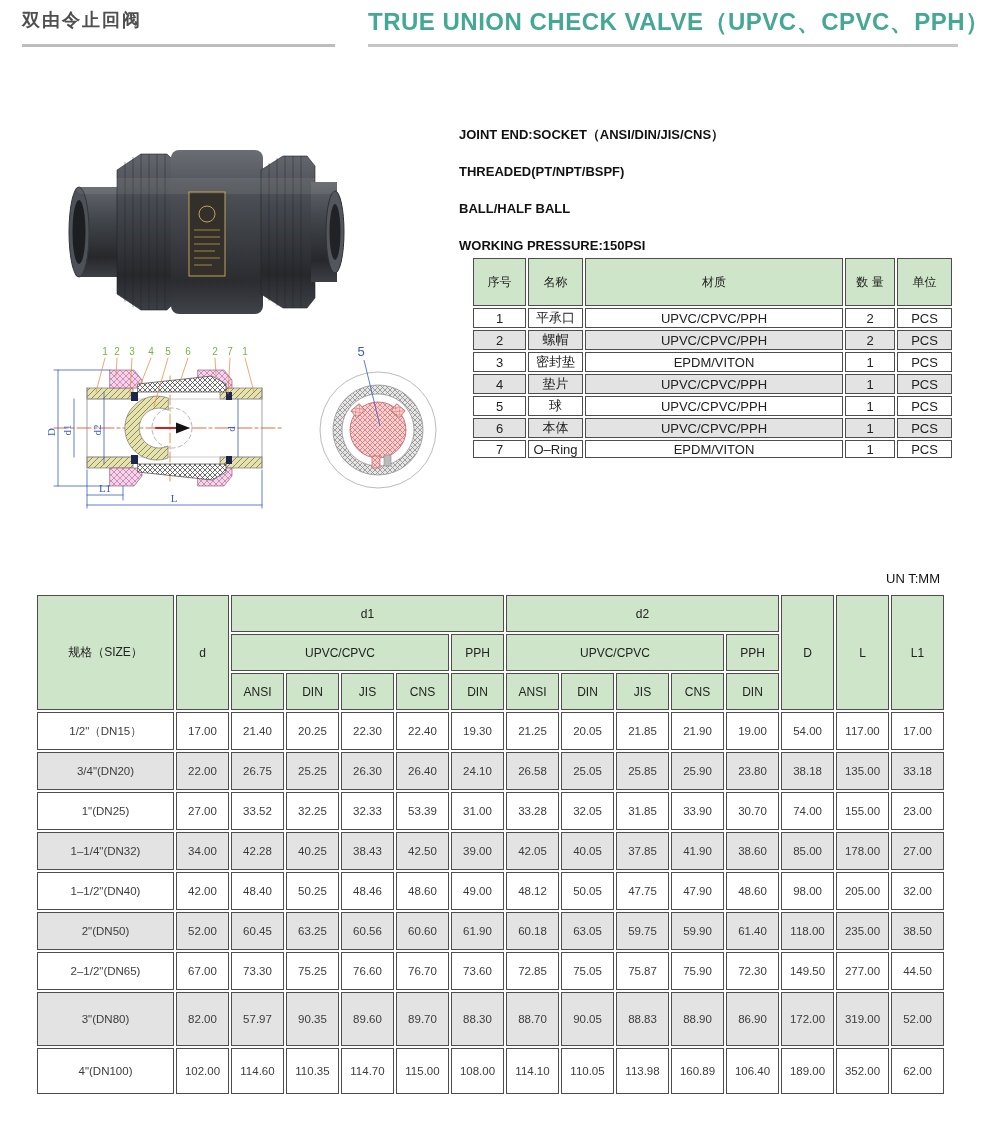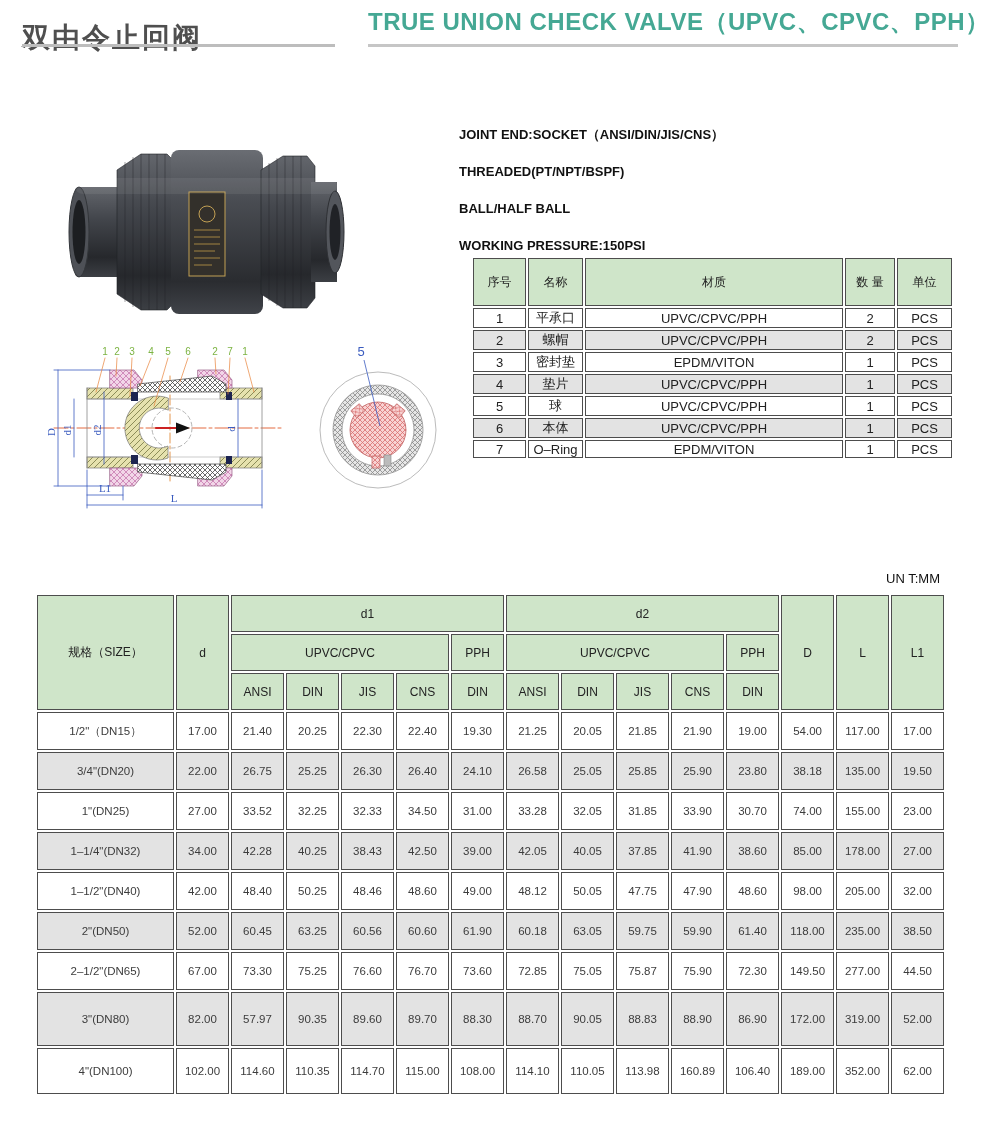--- a/index.html
+++ b/index.html
@@ -1,20 +1,20 @@
 <!DOCTYPE html>
 <html><head>
 <meta charset="utf-8">
 <style>
   html,body{margin:0;padding:0;background:#fff;}
   body{font-family:"Liberation Sans","DejaVu Sans",sans-serif;color:#333;}
   .page{position:relative;width:1008px;height:1132px;background:#fff;overflow:hidden;}
 
   
-  .title-cn{position:absolute;left:22px;top:8px;font-size:28px;font-weight:bold;color:#4f4f4f;letter-spacing:2px;margin-top:11px;}
+  .title-cn{position:absolute;left:22px;top:8px;font-size:18px;font-weight:bold;color:#4f4f4f;letter-spacing:2px;}
   .rule-cn{position:absolute;left:22px;top:44px;width:313px;height:3px;background:#bdbdbd;}
   .title-en{position:absolute;left:368px;top:6px;font-size:24px;font-weight:bold;color:#45a894;letter-spacing:0.5px;}
   .rule-en{position:absolute;left:368px;top:44px;width:590px;height:3px;background:#c6c6c6;}
 
   
   .photo{position:absolute;left:55px;top:140px;width:290px;height:195px;}
 
   
   .specs{position:absolute;left:459px;top:116px;width:470px;}
   .spec-line{height:37px;line-height:37px;font-size:13px;font-weight:bold;color:#111;white-space:nowrap;}
@@ -386,29 +386,29 @@
           <td>26.30</td>
           <td>26.40</td>
           <td>24.10</td>
           <td>26.58</td>
           <td>25.05</td>
           <td>25.85</td>
           <td>25.90</td>
           <td>23.80</td>
           <td>38.18</td>
           <td>135.00</td>
-          <td>19.50</td>
+          <td>33.18</td>
         </tr>
         <tr>
           <td>1"(DN25)</td>
           <td>27.00</td>
           <td>33.52</td>
           <td>32.25</td>
           <td>32.33</td>
-          <td>34.50</td>
+          <td>53.39</td>
           <td>31.00</td>
           <td>33.28</td>
           <td>32.05</td>
           <td>31.85</td>
           <td>33.90</td>
           <td>30.70</td>
           <td>74.00</td>
           <td>155.00</td>
           <td>23.00</td>
         </tr>

